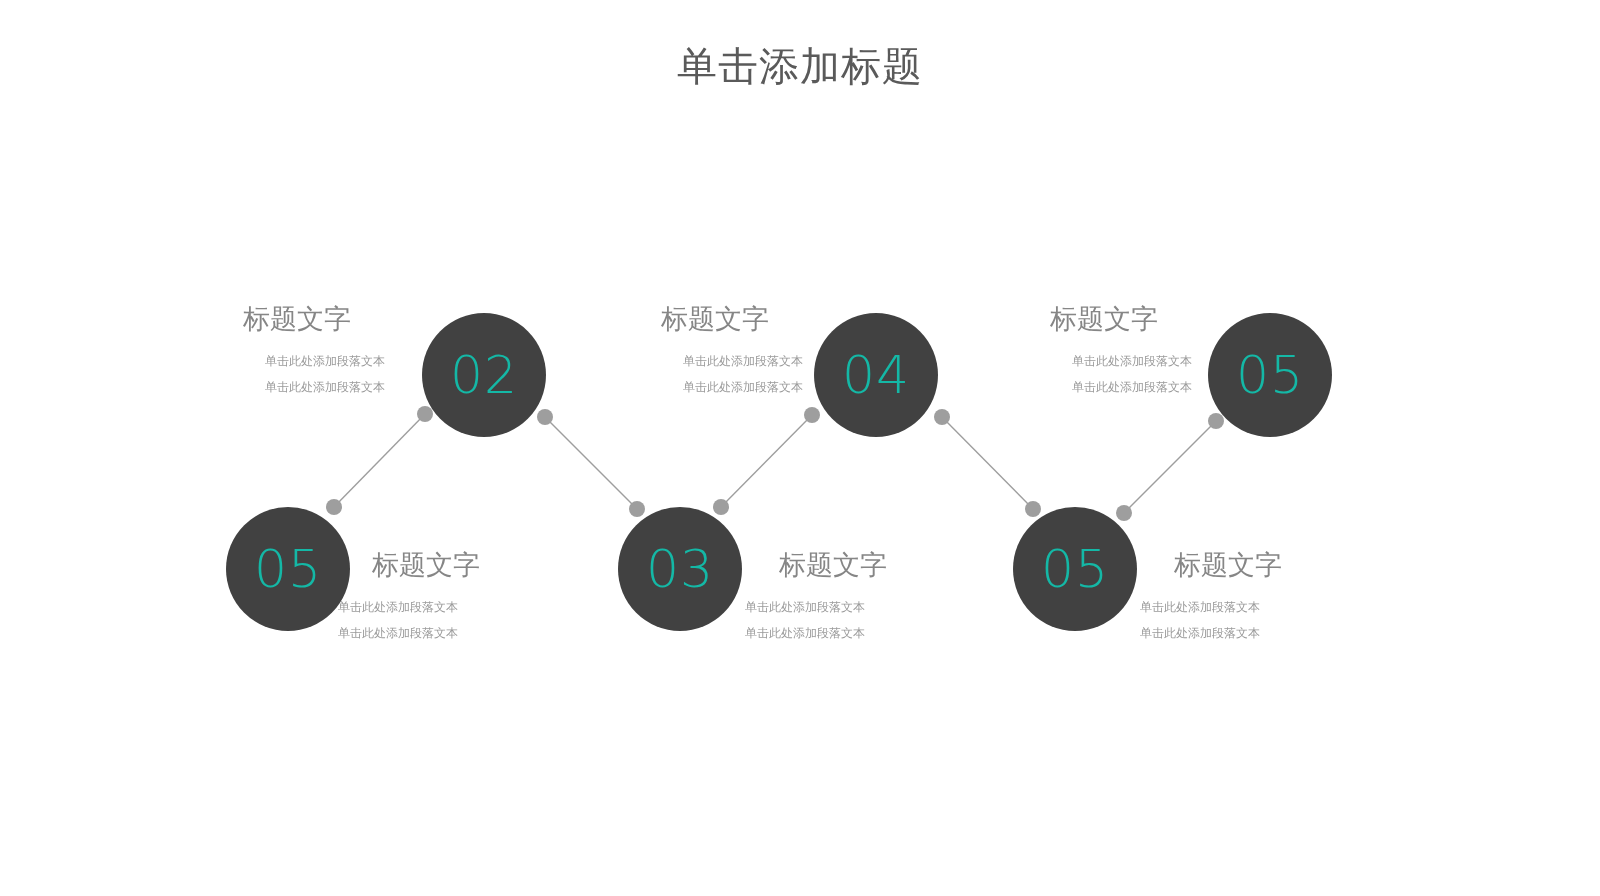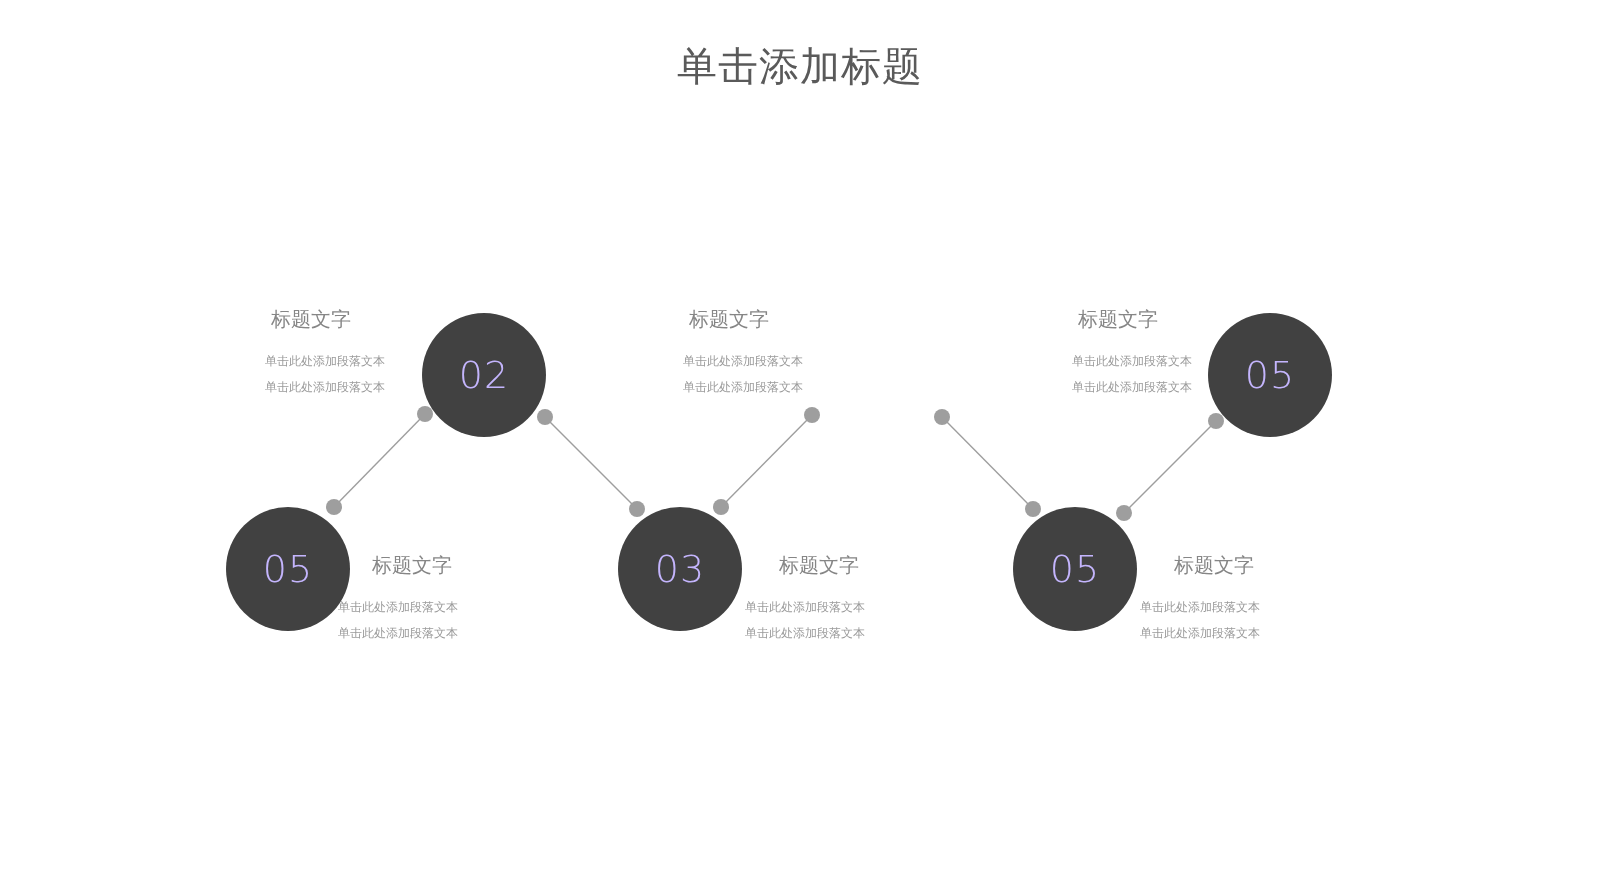--- a/index.html
+++ b/index.html
@@ -49,35 +49,35 @@
     position: absolute;
     width: 124px;
     height: 124px;
     border-radius: 50%;
     background: #414141;
     display: flex;
     align-items: center;
     justify-content: center;
   }
   .node-number {
-    color: #c4b5fd;
-    font-size: 38px;
+    color: #14b8a6;
+    font-size: 52px;
     line-height: 1;
     font-weight: 300;
     letter-spacing: 1px;
     font-family: "DejaVu Sans", "Liberation Sans", sans-serif;
   }
 
   
   .text-block {
     position: absolute;
     width: 300px;
   }
   .text-block .block-heading {
-    font-size: 20px;
+    font-size: 27px;
     line-height: 34px;
     color: #868686;
     margin: 0 0 12px 0;
     font-weight: 400;
     white-space: nowrap;
   }
   .text-block .block-body {
     font-size: 12px;
     line-height: 26px;
     color: #9a9a9a;
@@ -163,18 +163,21 @@
   </div>
 
   <div class="node-circle" style="left: 1013px; top: 507px;">
     <span class="node-number">05</span>
   </div>
 
   <div class="node-circle" style="left: 422px; top: 313px;">
     <span class="node-number">02</span>
   </div>
 
+  <div class="node-circle" style="left: 814px; top: 313px;">
+    <span class="node-number">04</span>
+  </div>
 
   <div class="node-circle" style="left: 1208px; top: 313px;">
     <span class="node-number">05</span>
   </div>
 
 </div>
 
 </body></html>

